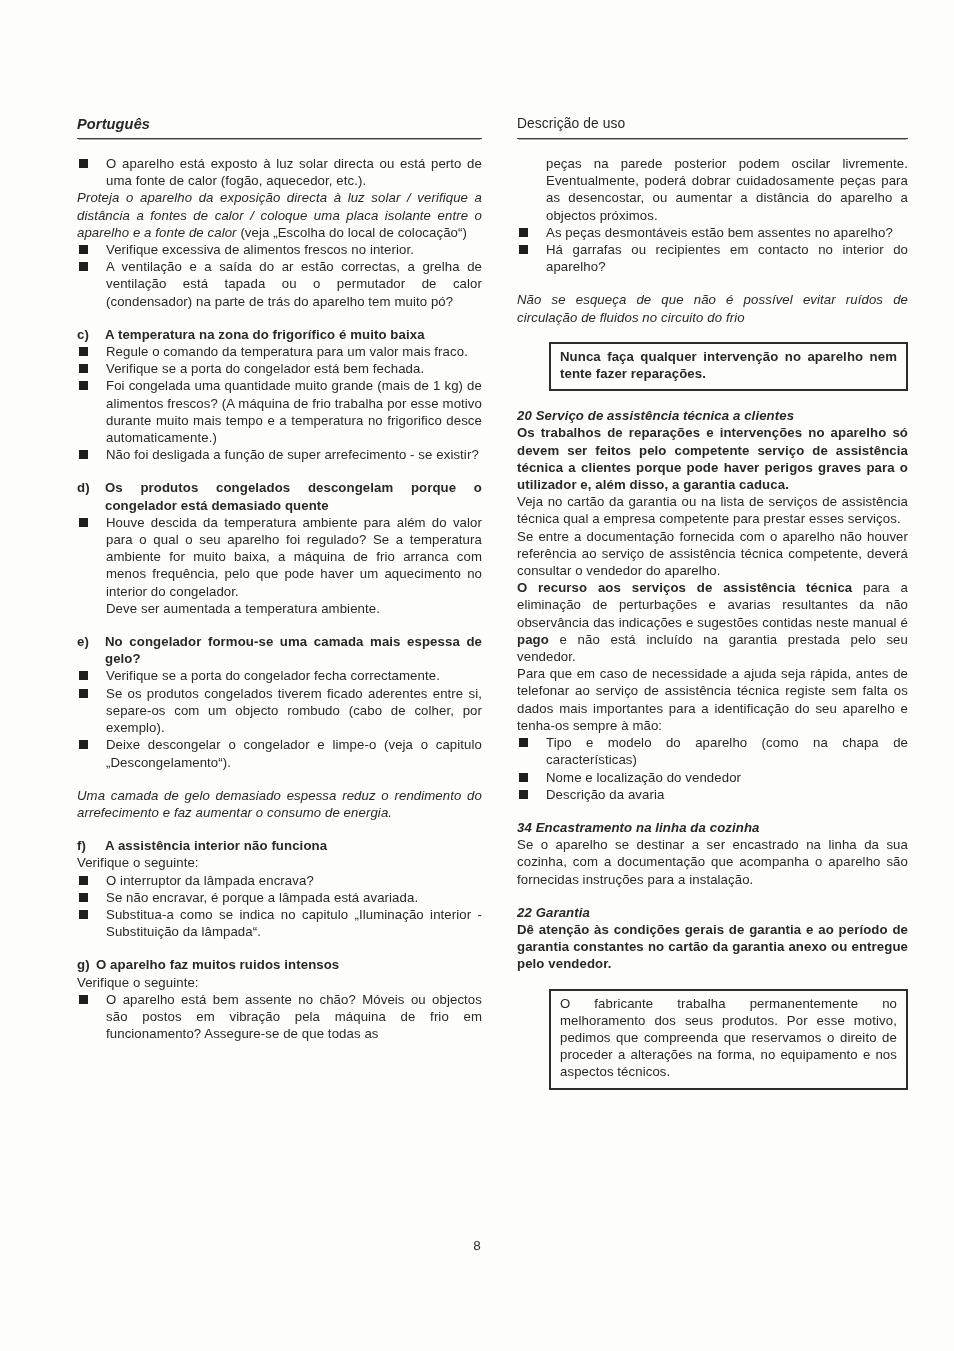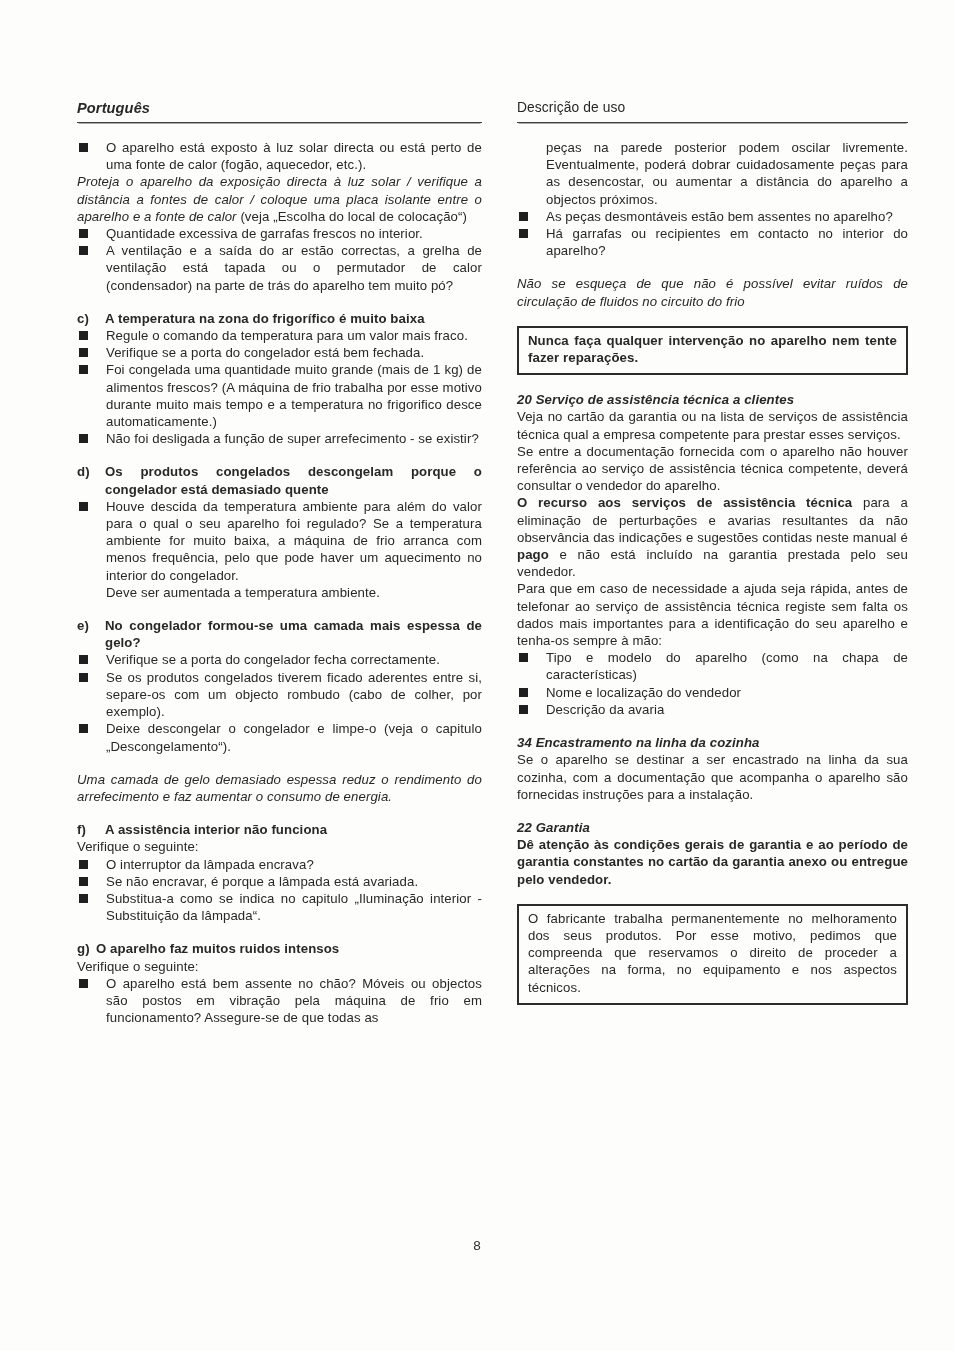--- a/index.html
+++ b/index.html
@@ -9,21 +9,21 @@
     width: 954px;
     height: 1351px;
     margin: 0 auto;
     background: #fdfdfc;
     font-family: "Liberation Sans", sans-serif;
     color: #282828;
     overflow: hidden;
   }
   .col {
     position: absolute;
-    top: 100px;
+    top: 116px;
     font-size: 13.2px;
     line-height: 17.2px;
     text-align: justify;
     letter-spacing: 0.1px;
   }
   .col-left  { left: 77px;  width: 405px; }
   .col-right { left: 517px; width: 391px; }
 
   .col-header {
     font-size: 13.8px;
@@ -58,20 +58,21 @@
   .heading { display: flex; font-weight: bold; }
   .heading .hp { flex: 0 0 28px; }
   .heading.narrow .hp { flex: 0 0 19px; }
   .heading .ht { flex: 1; text-align: justify; }
 
   .sec-title { font-weight: bold; font-style: italic; }
 
   .box {
     border: 2px solid #2c2c2c;
     padding: 4px 9px 7px 9px;
+    margin-left: 32px;
   }
   .box.bold { font-weight: bold; }
 
   .footer-page {
     position: absolute;
     top: 1238px;
     left: 0;
     width: 100%;
     text-align: center;
     font-size: 13.5px;
@@ -88,21 +89,21 @@
 
     <div class="bullet">
       <span class="bm"></span>
       <span>O aparelho está exposto à luz solar directa ou está perto de uma fonte de calor (fogão, aquecedor, etc.).</span>
     </div>
 
     <p class="para"><span class="italic">Proteja o aparelho da exposição directa à luz solar / verifique a distância a fontes de calor / coloque uma placa isolante entre o aparelho e a fonte de calor </span><span>(veja „Escolha do local de colocação“)</span></p>
 
     <div class="bullet">
       <span class="bm"></span>
-      <span>Quantidade excessiva de garrafas frescos no interior.</span>
+      <span>Verifique excessiva de alimentos frescos no interior.</span>
     </div>
     <div class="bullet">
       <span class="bm"></span>
       <span>A ventilação e a saída do ar estão correctas, a grelha de ventilação está tapada ou o permutador de calor (condensador) na parte de trás do aparelho tem muito pó?</span>
     </div>
 
     <div class="heading sp-lg">
       <span class="hp">c)</span>
       <span class="ht">A temperatura na zona do frigorífico é muito baixa</span>
     </div>
@@ -209,20 +210,21 @@
         <span>Há garrafas ou recipientes em contacto no interior do aparelho?</span>
       </div>
     </div>
 
     <p class="para italic sp-lg">Não se esqueça de que não é possível evitar ruídos de circulação de fluidos no circuito do frio</p>
 
     <div class="box bold sp-lg">Nunca faça qualquer intervenção no aparelho nem tente fazer reparações.</div>
 
     <p class="para sec-title sp-lg">20 Serviço de assistência técnica a clientes</p>
 
+    <p class="para b sp">Os trabalhos de reparações e intervenções no aparelho só devem ser feitos pelo competente serviço de assistência técnica a clientes porque pode haver perigos graves para o utilizador e, além disso, a garantia caduca.</p>
 
     <p class="para prelines sp">Veja no cartão da garantia ou na lista de serviços de assistência técnica qual a empresa competente para prestar esses serviços.
 Se entre a documentação fornecida com o aparelho não houver referência ao serviço de assistência técnica competente, deverá consultar o vendedor do aparelho.</p>
 
     <p class="para sp"><span class="b">O recurso aos serviços de assistência técnica</span><span> para a eliminação de perturbações e avarias resultantes da não observância das indicações e sugestões contidas neste manual é </span><span class="b">pago</span><span> e não está incluído na garantia prestada pelo seu vendedor.</span></p>
 
     <p class="para sp">Para que em caso de necessidade a ajuda seja rápida, antes de telefonar ao serviço de assistência técnica registe sem falta os dados mais importantes para a identificação do seu aparelho e tenha-os sempre à mão:</p>
 
     <div class="sp">
       <div class="bullet">

